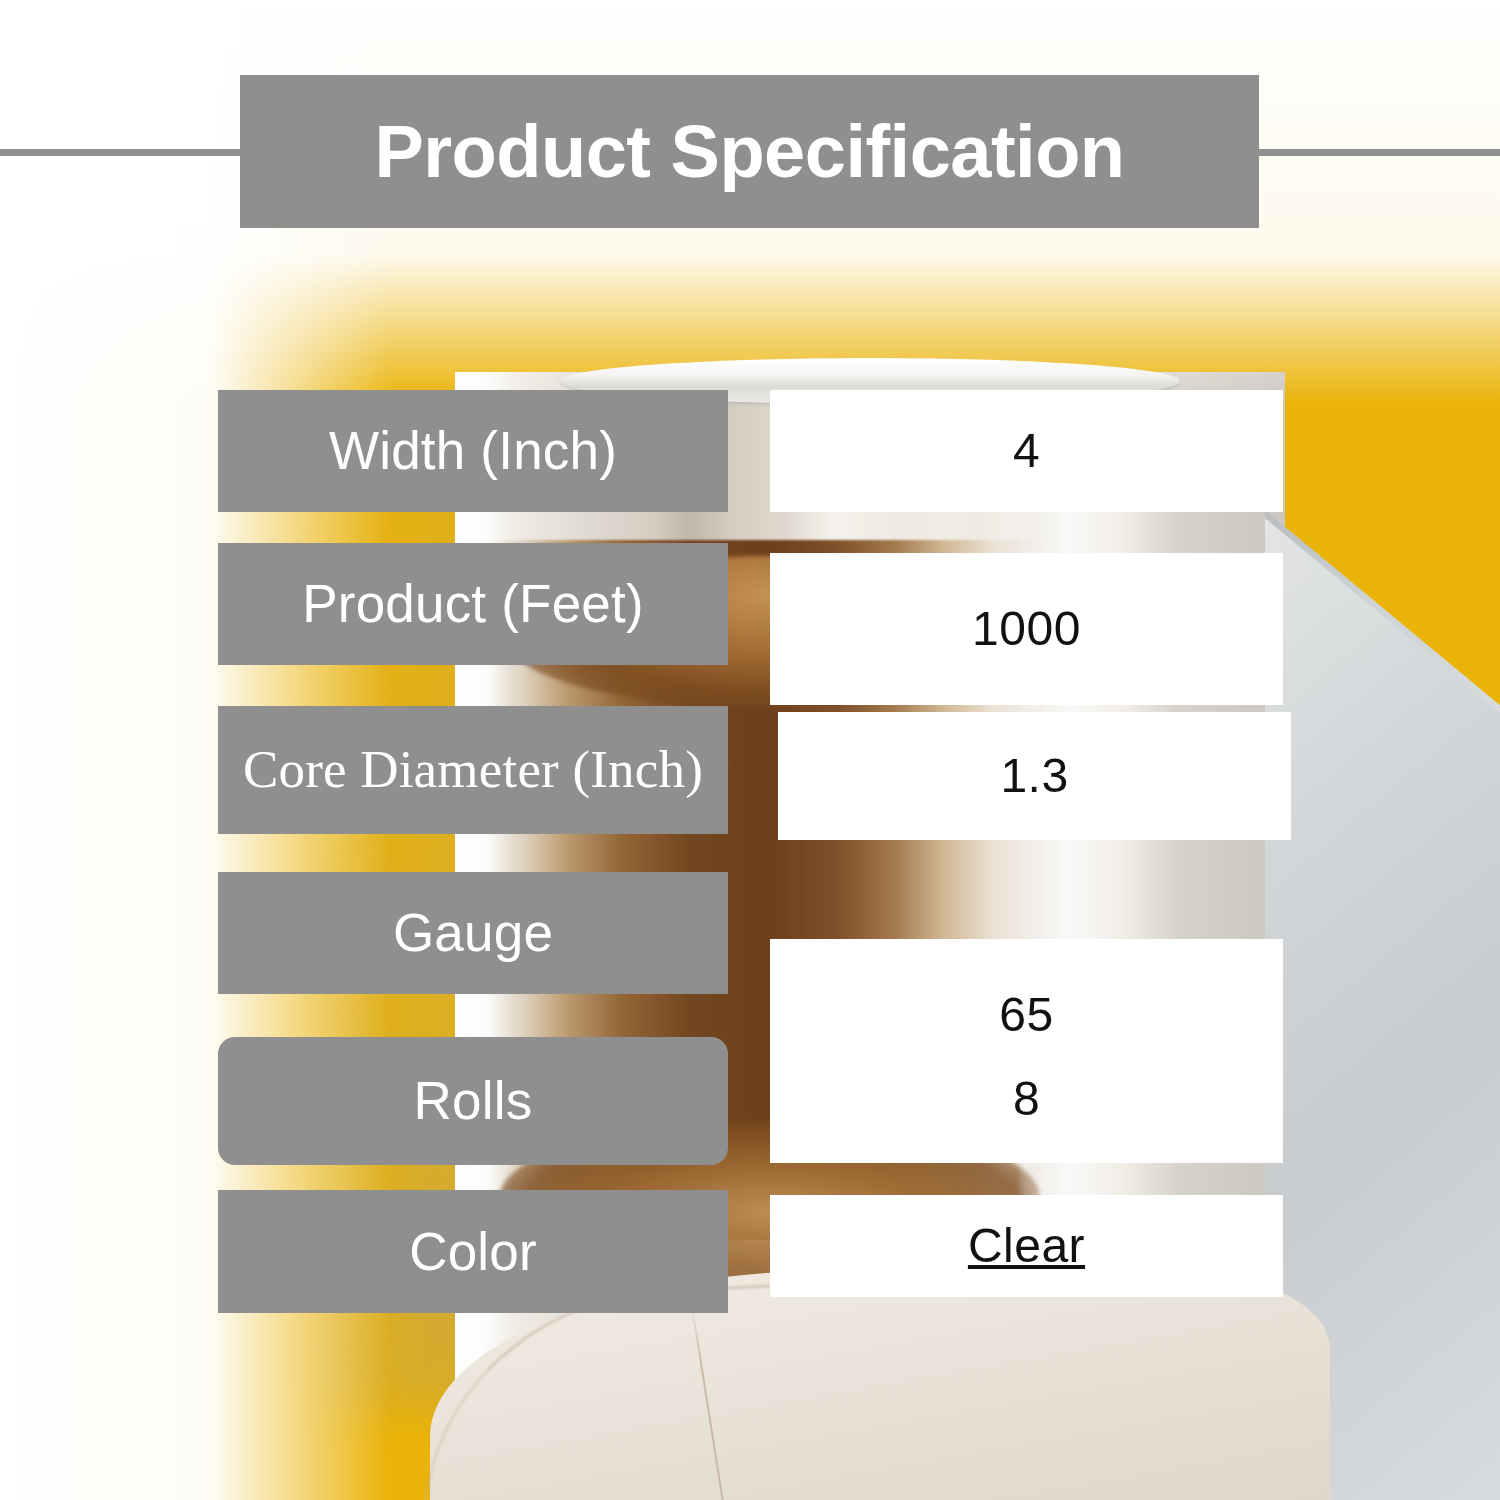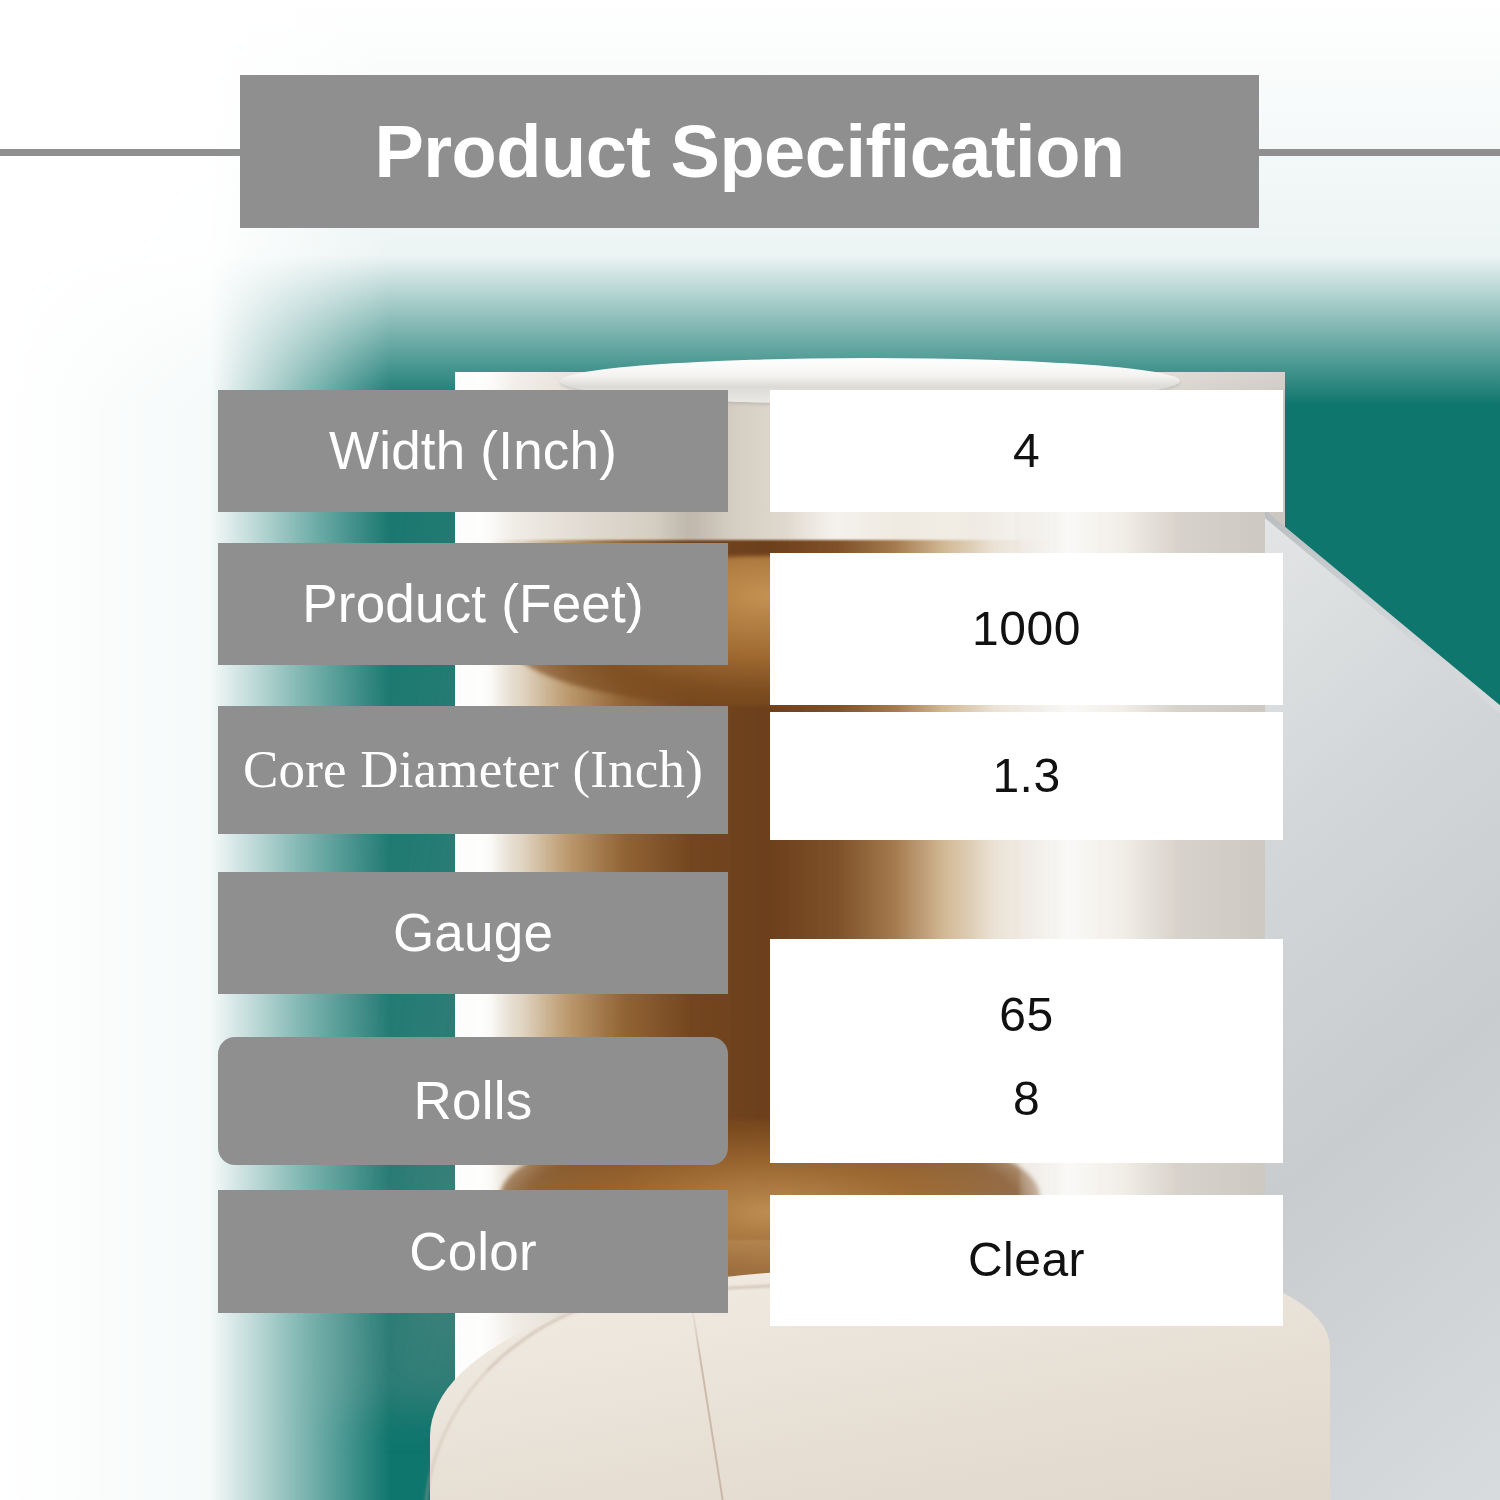--- a/index.html
+++ b/index.html
@@ -5,21 +5,21 @@
   * { margin:0; padding:0; box-sizing:border-box; }
   html, body { width:1500px; height:1500px; }
   body {
     font-family: "Liberation Sans", sans-serif;
     background:#ffffff;
     overflow:hidden;
   }
   #page {
     position:relative;
     width:1500px; height:1500px;
-    background:#0f766e;
+    background:#eab308;
     overflow:hidden;
   }
 
   
   .photo-layer { position:absolute; inset:0; overflow:hidden; }
 
   
   .roll-shadow{
     position:absolute;
     left:400px; top:1080px;
@@ -264,32 +264,32 @@
       <div class="spec-value" style="top:390px;height:122px;">4</div>
     </div>
 
     <div class="spec-row">
       <div class="spec-label" style="top:543px;height:122px;">Product (Feet)</div>
       <div class="spec-value" style="top:553px;height:152px;">1000</div>
     </div>
 
     <div class="spec-row">
       <div class="spec-label" style="top:706px;height:128px;font-family:Liberation Serif, serif;">Core Diameter (Inch)</div>
-      <div class="spec-value" style="top:712px;height:128px;">1.3</div>
+      <div class="spec-value" style="top:712px;height:128px;margin-left:8px;">1.3</div>
     </div>
 
     <div class="spec-row">
       <div class="spec-label" style="top:872px;height:122px;">Gauge</div>
       <div class="spec-value" style="top:911px;height:152px;margin-top:28px;">65</div>
     </div>
 
     <div class="spec-row">
       <div class="spec-label" style="top:1037px;height:128px;border-radius:17px;">Rolls</div>
       <div class="spec-value" style="top:1035px;height:128px;">8</div>
     </div>
 
     <div class="spec-row">
       <div class="spec-label" style="top:1190px;height:123px;">Color</div>
-      <div class="spec-value" style="top:1195px;height:131px;">Clear</div>
+      <div class="spec-value" style="top:1195px;height:102px;text-decoration:underline;">Clear</div>
     </div>
 
   </div>
 </div>
 
 </body></html>

